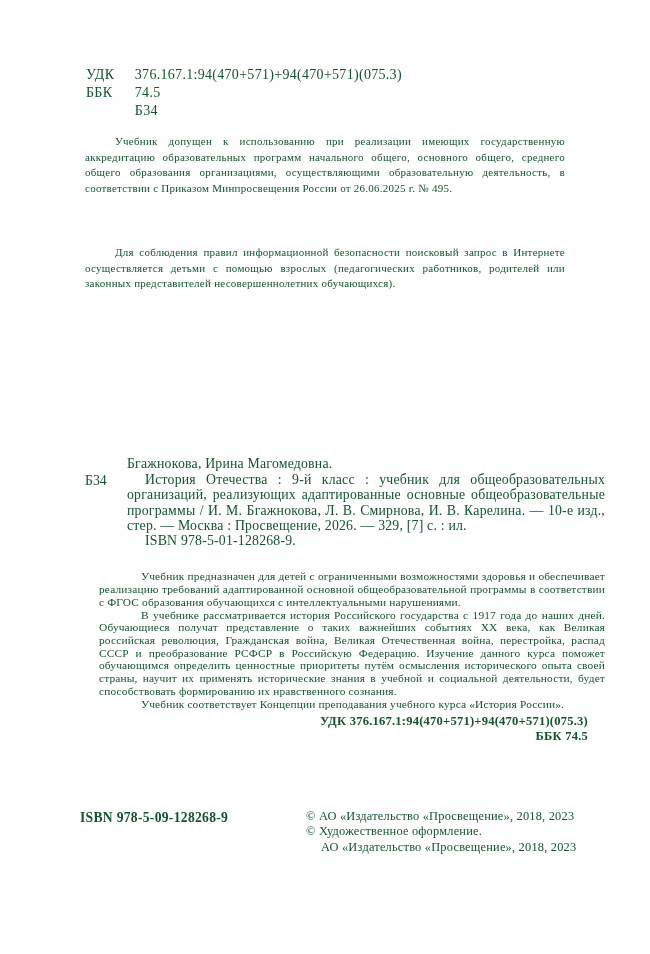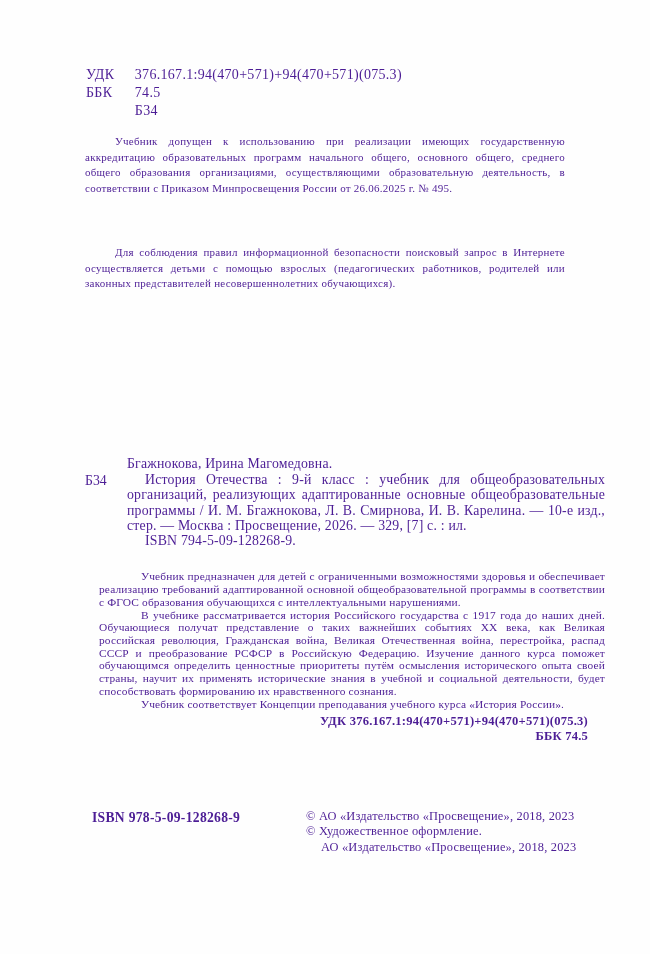--- a/index.html
+++ b/index.html
@@ -1,21 +1,21 @@
 <!DOCTYPE html>
 <html lang="ru"><head>
 <meta charset="utf-8">
 <style>
   html,body{margin:0;padding:0;background:#ffffff;}
   .page{
     position:relative;
     width:650px;height:954px;
     background:#fefefe;
     font-family:"Liberation Serif","DejaVu Serif",serif;
-    color:#4c1d95;
+    color:#14532d;
     overflow:hidden;
   }
   .codes{position:absolute;left:86px;top:66px;font-size:14px;line-height:17.5px;letter-spacing:.3px;}
   .codes .row{white-space:nowrap;}
   .codes .lbl{display:inline-block;width:45px;}
   .codes .sign{margin-top:0.5px;}
   .bodypara{
     position:absolute;left:85px;width:480px;
     font-size:11px;line-height:15.5px;letter-spacing:.25px;
     text-align:justify;text-indent:30px;
@@ -37,21 +37,21 @@
   .card .isbn-line{margin-left:60px;font-size:13.8px;line-height:15.3px;letter-spacing:.2px;}
   .annot{
     margin-left:14px;width:506px;
     font-size:11.4px;line-height:12.7px;letter-spacing:.15px;
     text-align:justify;text-indent:42px;
     hyphens:auto;-webkit-hyphens:auto;
   }
   .annot.first{margin-top:22px;}
   .card .udkline{margin-left:14px;width:489px;text-align:right;font-weight:bold;font-size:12.6px;line-height:14.5px;margin-top:4px;letter-spacing:.2px;}
   .card .bbkline{margin-left:14px;width:489px;text-align:right;font-weight:bold;font-size:12.6px;line-height:14.5px;letter-spacing:.2px;}
-  .footer-isbn{position:absolute;left:92px;top:810px;font-weight:bold;font-size:13.6px;letter-spacing:.3px;}
+  .footer-isbn{position:absolute;left:80px;top:810px;font-weight:bold;font-size:13.6px;letter-spacing:.3px;}
   .copyright{position:absolute;left:306px;top:809px;font-size:12.4px;line-height:15.3px;letter-spacing:.2px;}
   .copyright .indent{padding-left:15px;}
 </style>
 </head>
 <body>
 
 <div class="page">
 
   <div class="codes">
     <div class="row">
@@ -75,21 +75,21 @@
   <div class="bodypara para3">
     <p>Для соблюдения правил информационной безопасности поисковый запрос в Интернете осуществляется детьми с помощью взрослых (педагогических работников, родителей или законных представителей несовершеннолетних обучающихся).</p>
   </div>
 
   <div class="card">
     <div class="author">Бгажнокова, Ирина Магомедовна.</div>
     <div class="bibrow">
       <span class="code">Б34</span>
       <div class="bib">История Отечества : 9-й класс : учебник для общеобразовательных организаций, реализующих адаптированные основные общеобразовательные программы / И. М. Бгажнокова, Л. В. Смирнова, И. В. Карелина. — 10-е изд., стер. — Москва : Просвещение, 2026. — 329, [7] с. : ил.</div>
     </div>
-    <div class="isbn-line">ISBN 794-5-09-128268-9.</div>
+    <div class="isbn-line">ISBN 978-5-01-128268-9.</div>
     <div class="annot first">Учебник предназначен для детей с ограниченными возможностями здоровья и обеспечивает реализацию требований адаптированной основной общеобразовательной программы в соответствии с ФГОС образования обучающихся с интеллектуальными нарушениями.</div>
     <div class="annot">В учебнике рассматривается история Российского государства с 1917 года до наших дней. Обучающиеся получат представление о таких важнейших событиях XX века, как Великая российская революция, Гражданская война, Великая Отечественная война, перестройка, распад СССР и преобразование РСФСР в Российскую Федерацию. Изучение данного курса поможет обучающимся определить ценностные приоритеты путём осмысления исторического опыта своей страны, научит их применять исторические знания в учебной и социальной деятельности, будет способствовать формированию их нравственного сознания.</div>
     <div class="annot">Учебник соответствует Концепции преподавания учебного курса «История России».</div>
     <div class="udkline">УДК 376.167.1:94(470+571)+94(470+571)(075.3)</div>
     <div class="bbkline">ББК 74.5</div>
   </div>
 
   <div class="footer-isbn">ISBN 978-5-09-128268-9</div>
 
   <div class="copyright">

